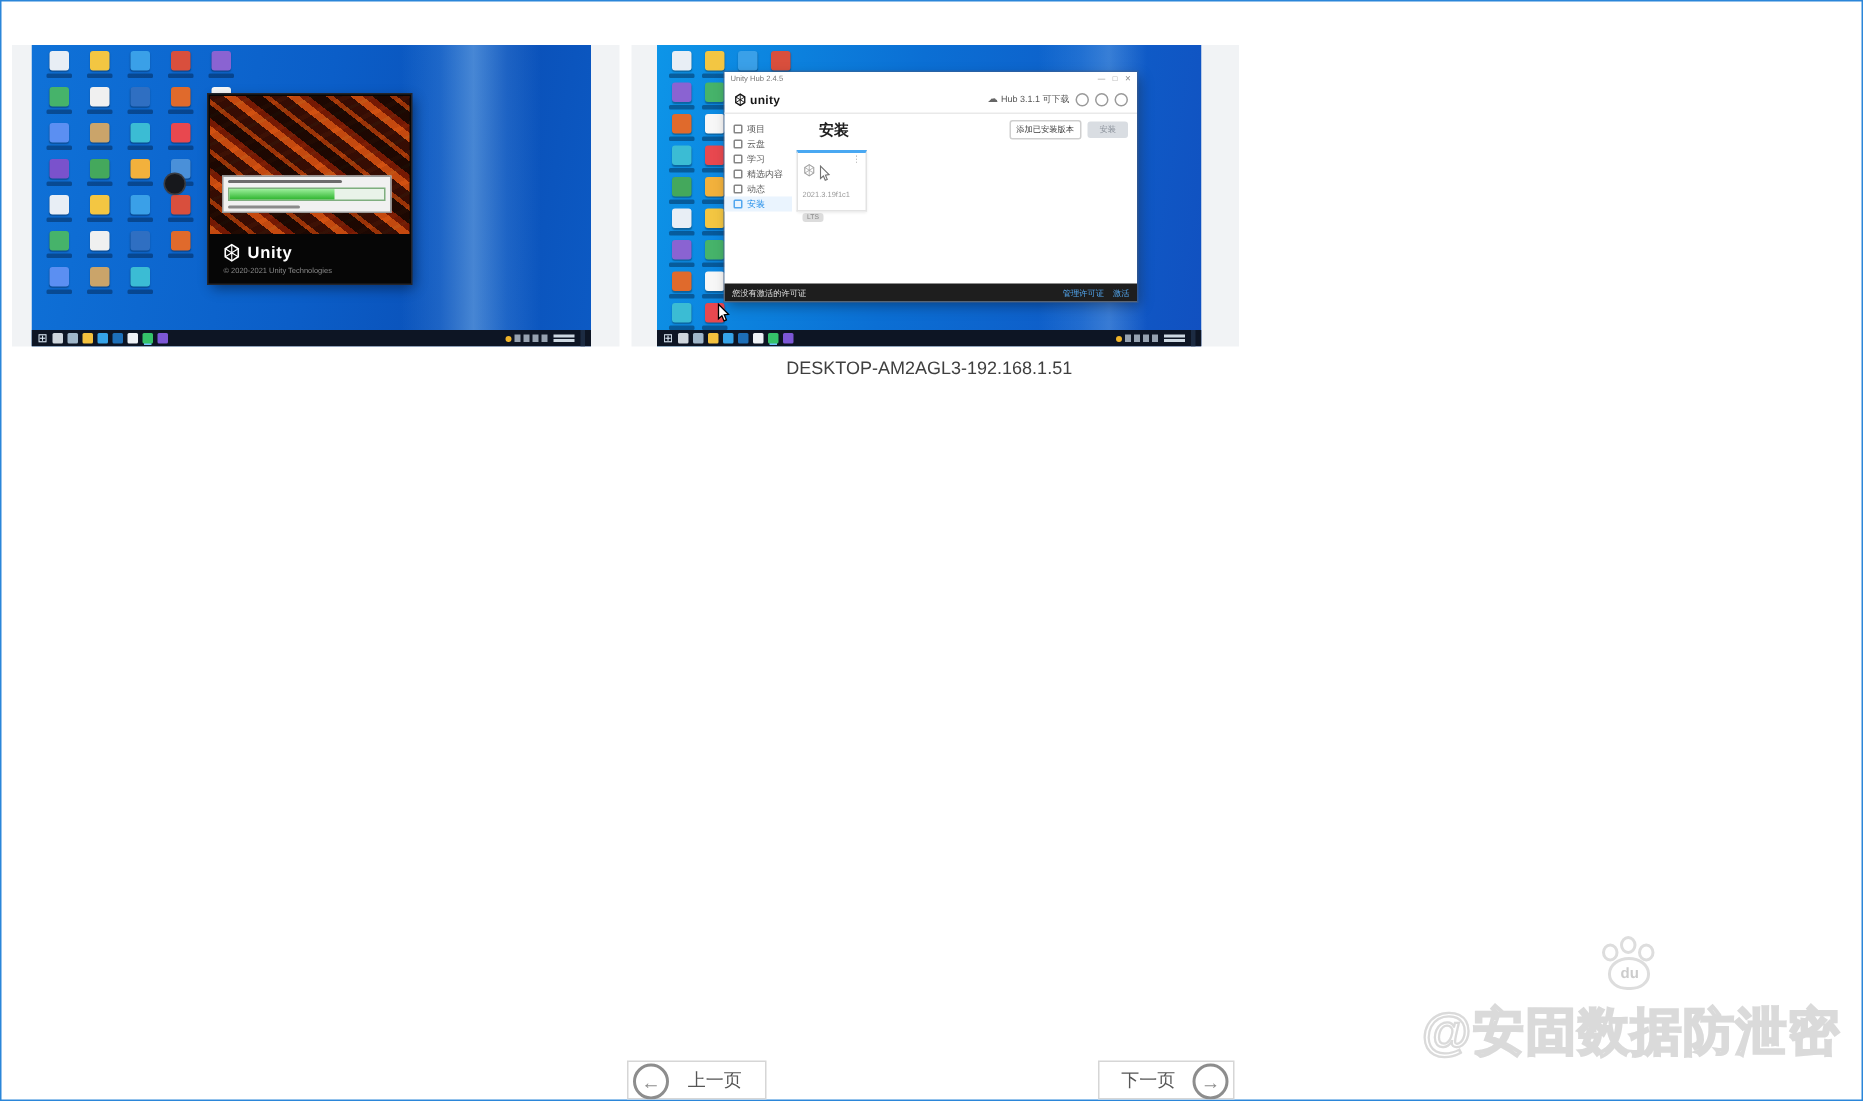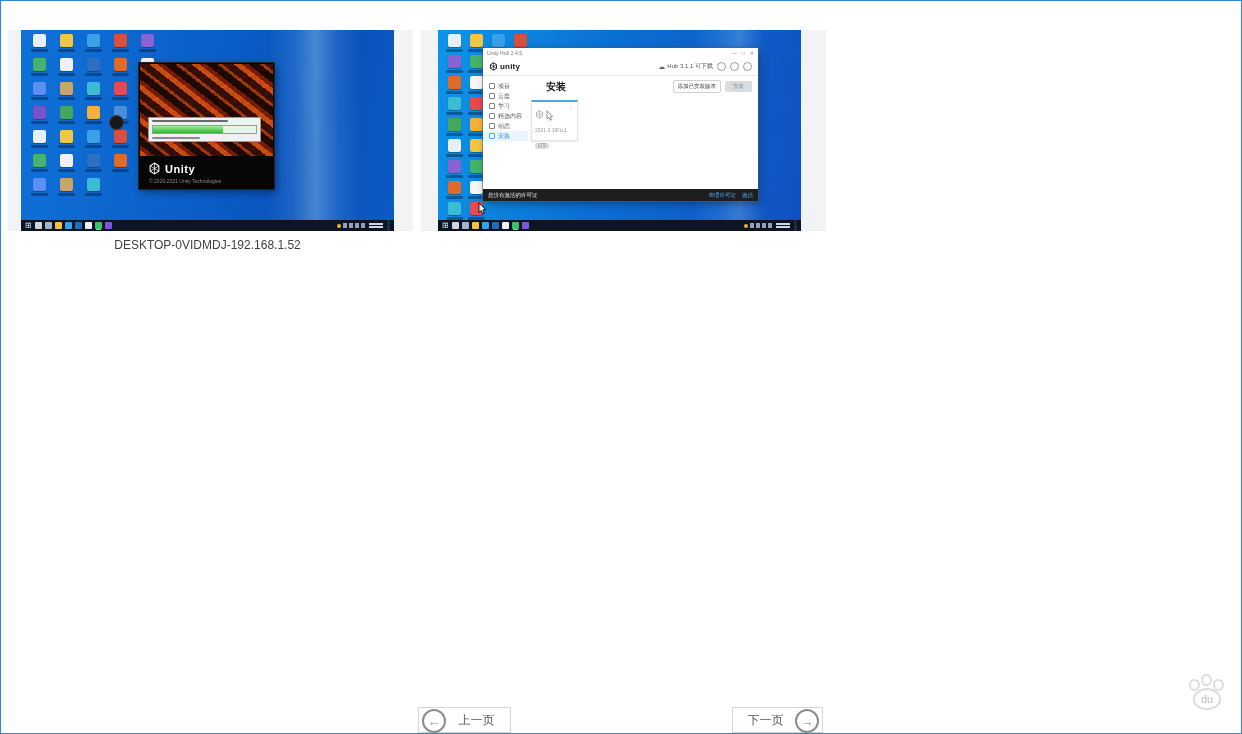--- a/index.html
+++ b/index.html
@@ -555,33 +555,34 @@
             <span class="tray-clock">
               <span></span>
               <span></span>
             </span>
             <span class="tray-edge"></span>
           </span>
         </div>
     </div>
   </div>
 
-  <div class="thumb-label l1">DESKTOP-0VIDMDJ-192.168.1.52</div>
+  <div class="thumb-label l2">DESKTOP-AM2AGL3-192.168.1.51</div>
 
   <div class="pager-btn pager-prev">
     <span class="pager-circle">←</span>
     <span>上一页</span>
   </div>
   <div class="pager-btn pager-next">
     <span>下一页</span>
     <span class="pager-circle">→</span>
   </div>
 
   <div class="watermark">
     <div class="paw">
       <span class="paw-toe toe1"></span>
       <span class="paw-toe toe2"></span>
       <span class="paw-toe toe3"></span>
       <span class="paw-pad">du</span>
     </div>
+    <span class="wm-text">@安固数据防泄密</span>
   </div>
 
 </div>
 
 </body></html>

